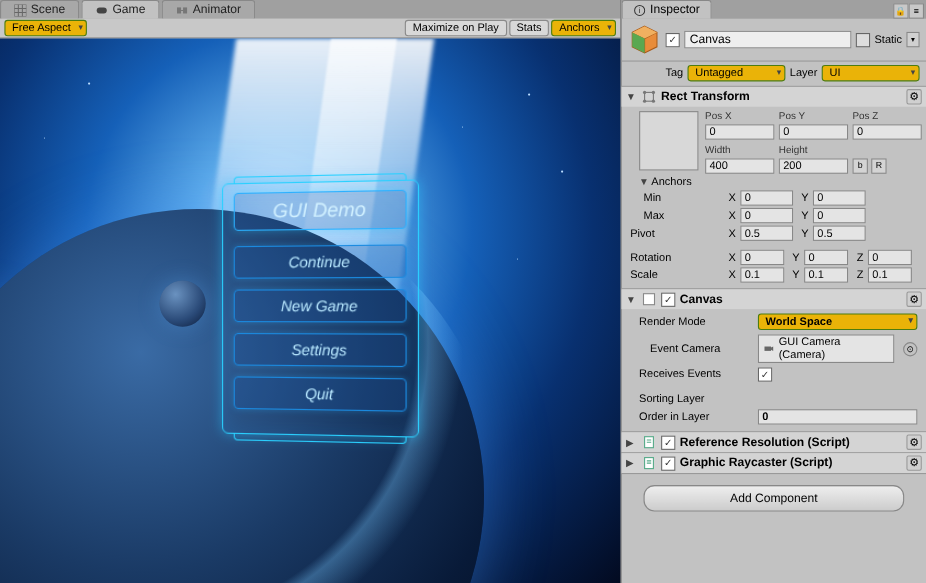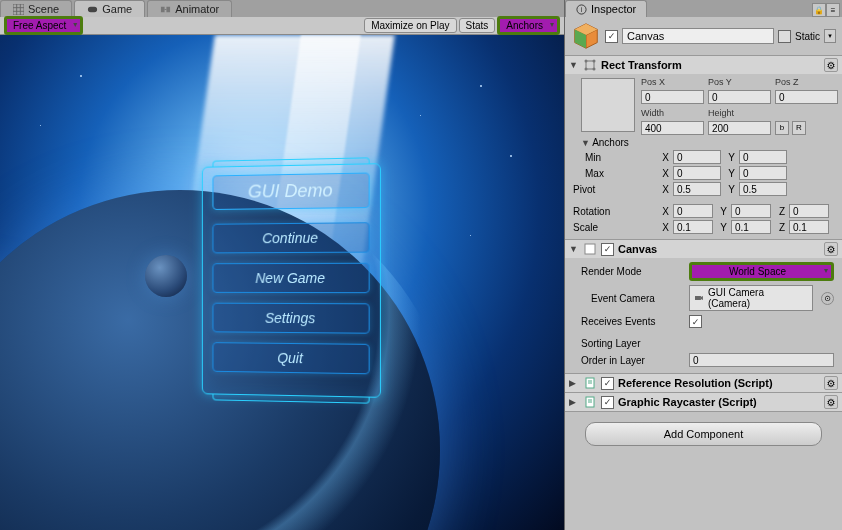--- a/index.html
+++ b/index.html
@@ -8,21 +8,21 @@
 .right-panel { width: 297px; height: 100%; display: flex; flex-direction: column; border-left: 1px solid #666; }
 
 
 .tabs { height: 17px; display: flex; background: #a0a0a0; align-items: flex-end; }
 .tab { padding: 2px 12px; background: #c2c2c2; border: 1px solid #888; border-bottom: none; border-radius: 3px 3px 0 0; margin-right: 2px; display: flex; align-items: center; gap: 4px; height: 17px; cursor: pointer; color: #222; }
 .tab.inactive { background: #a8a8a8; }
 .tab svg { width: 11px; height: 11px; }
 
 
 .toolbar { height: 18px; background: #c8c8c8; border-bottom: 1px solid #888; display: flex; align-items: center; padding: 0 4px; }
-.dropdown { background: #a21caf; border: 3px solid #4d7c0f; border-radius: 3px; padding: 1px 14px 1px 6px; font-size: 10px; position: relative; cursor: pointer; text-align: center; }
+.dropdown { background: #eab308; border: 1px solid #4d7c0f; border-radius: 3px; padding: 1px 14px 1px 6px; font-size: 10px; position: relative; cursor: pointer; }
 .dropdown::after { content: '▾'; position: absolute; right: 3px; top: 1px; font-size: 8px; color: #444; }
 .spacer { flex: 1; }
 .toolbar-btn { background: #d8d8d8; border: 1px solid #8a8a8a; border-radius: 3px; padding: 1px 6px; font-size: 10px; margin-left: 2px; cursor: pointer; }
 
 
 .game-view { flex: 1; position: relative; background: radial-gradient(ellipse at 45% 35%, #c8e8ff 0%, #5aa8e8 18%, #1560b8 40%, #083070 65%, #020a20 100%); overflow: hidden; }
 .planet1 { position: absolute; bottom: -180px; left: -80px; width: 520px; height: 520px; border-radius: 50%; background: radial-gradient(circle at 40% 25%, #3a6ba5 0%, #1a3a65 40%, #081a38 70%, #020815 100%); box-shadow: 0 0 60px rgba(80,160,255,0.4); }
 .planet1::before { content: ''; position: absolute; top: -15px; left: -15px; right: -15px; bottom: -15px; border-radius: 50%; background: radial-gradient(circle at 40% 25%, transparent 48%, rgba(120,200,255,0.35) 50%, transparent 56%); }
 .planet2 { position: absolute; bottom: -140px; left: -250px; width: 400px; height: 400px; border-radius: 50%; background: radial-gradient(circle at 35% 30%, #2a5590 0%, #102848 50%, #030a18 100%); box-shadow: 0 0 40px rgba(60,140,240,0.3); }
 .moon { position: absolute; top: 220px; left: 145px; width: 42px; height: 42px; border-radius: 50%; background: radial-gradient(circle at 35% 30%, #6a92c0 0%, #2a4a78 60%, #0a1a38 100%); box-shadow: 0 0 20px rgba(100,180,255,0.3); }
@@ -69,21 +69,21 @@
 .small-btn { min-width: 14px; height: 14px; background: #d4d4d4; border: 1px solid #888; font-size: 8px; text-align: center; line-height: 12px; cursor: pointer; padding: 0 2px; }
 .wb-row { display: flex; gap: 3px; align-items: center; }
 
 .anchors-section { padding-left: 12px; }
 .anchor-row { display: flex; align-items: center; gap: 4px; padding: 1px 4px; }
 .anchor-row .alabel { width: 70px; }
 .anchor-row .sublabel { width: 10px; text-align: right; }
 
 .prop-row { display: flex; align-items: center; padding: 2px 4px; gap: 6px; font-size: 10px; }
 .prop-row .plabel { width: 110px; padding-left: 8px; }
-.prop-row .pvalue { flex: 1; }
+.prop-row .pvalue { flex: 1; font-weight: bold; }
 .obj-field { background: #e4e4e4; border: 1px solid #888; padding: 1px 4px; font-size: 10px; display: flex; align-items: center; gap: 4px; flex: 1; }
 .obj-circle { width: 13px; height: 13px; border: 1px solid #888; border-radius: 50%; display: flex; align-items: center; justify-content: center; font-size: 8px; margin-left: 2px; cursor: pointer; }
 
 .add-comp-btn { margin: 10px 20px; padding: 5px; background: linear-gradient(#eee, #ccc); border: 1px solid #888; border-radius: 10px; text-align: center; font-size: 11px; cursor: pointer; }
 </style>
 </head>
 <body>
 
 <div class="left-panel">
   <div class="tabs">
@@ -167,20 +167,26 @@
     <div style="flex:1">
       <div class="go-name-row">
         <div class="checkbox">✓</div>
         <input class="text-input go-name" value="Canvas" style="">
         <div class="checkbox" style="background:#ddd"></div>
         <span class="static-label">Static</span>
         <div class="dropdown-arrow">▾</div>
       </div>
     </div>
   </div>
+  <div class="tag-layer-row">
+    <span>Tag</span>
+    <div class="dropdown">Untagged</div>
+    <span>Layer</span>
+    <div class="dropdown">UI</div>
+  </div>
 
   <div class="component">
     <div class="comp-header">
       <span class="foldout">▼</span>
       <svg width="14" height="14" viewBox="0 0 14 14">
           <rect x="3" y="3" width="8" height="8" fill="none" stroke="#777"></rect>
           <circle cx="3" cy="3" r="1.5" fill="#777"></circle>
           <circle cx="11" cy="3" r="1.5" fill="#777"></circle>
           <circle cx="3" cy="11" r="1.5" fill="#777"></circle>
           <circle cx="11" cy="11" r="1.5" fill="#777"></circle>

